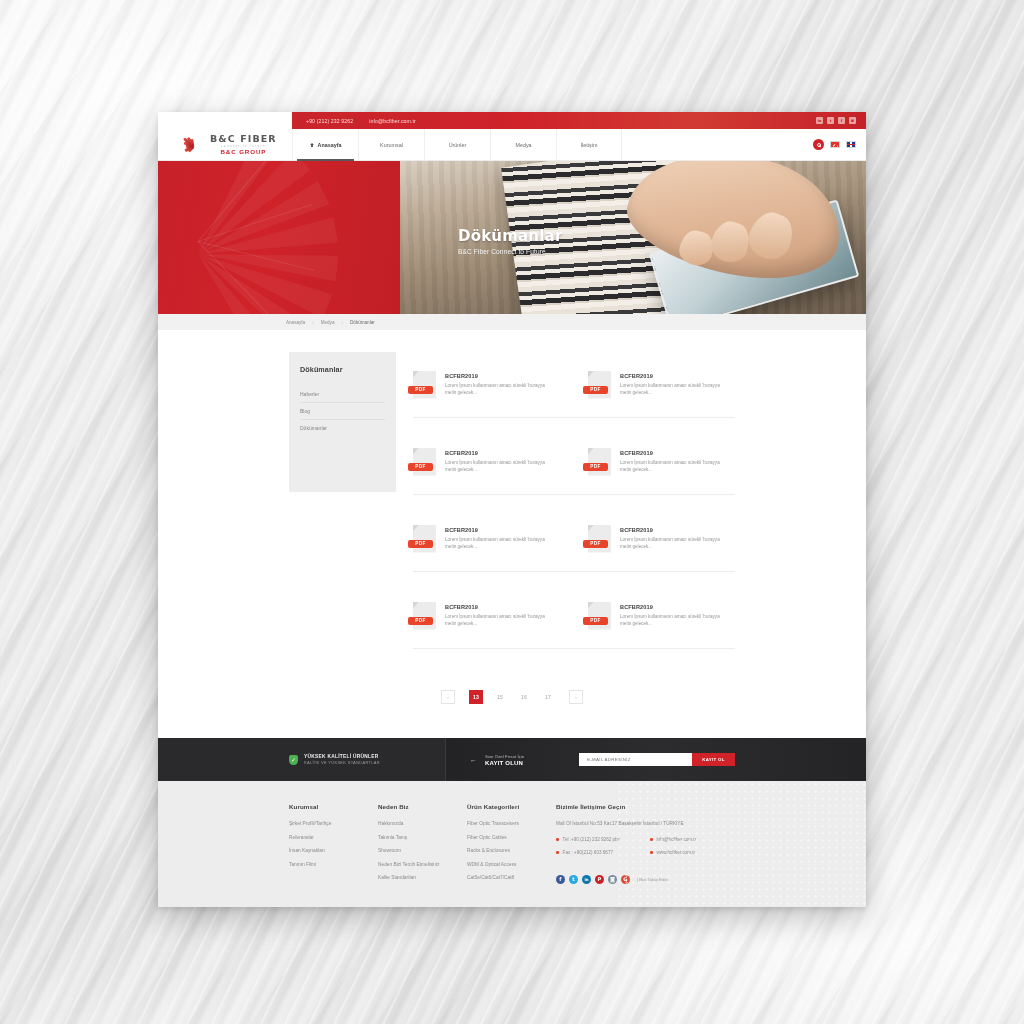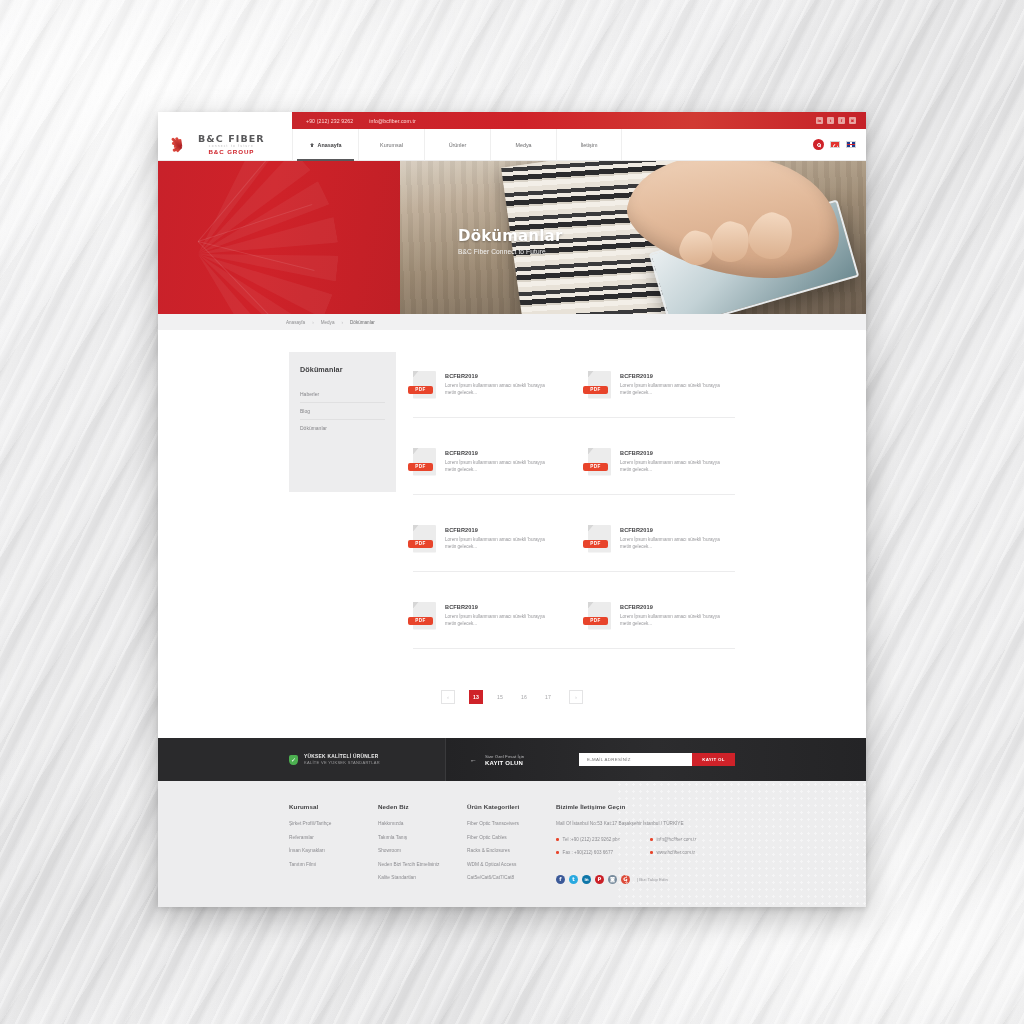--- a/index.html
+++ b/index.html
@@ -53,21 +53,21 @@
   .topbar-social { margin-left:auto; display:flex; gap:4px; align-items:center; }
   .tsoc {
     width:7px; height:7px; border-radius:1px;
     background:#e8a4a1; color:#cf2229;
     font-size:4.6px; line-height:7px; text-align:center;
     font-family:"Liberation Serif", serif; font-weight:bold;
   }
 
   
   .header { height: 32px; background:#fff; display:flex; align-items:center; border-bottom:1px solid #ececec; }
-  .logo-wrap { width:134px; display:flex; align-items:center; padding-left:10px; gap:4px; }
+  .logo-wrap { width:134px; display:flex; align-items:center; padding-left:22px; gap:4px; }
   .logo-mark { width:26px; height:24px; position:relative; }
   .logo-mark span {
     position:absolute; left:50%; top:50%; width:13px; height:3.4px;
     background: linear-gradient(90deg,#a81d22,#e04a3f);
     transform-origin: 0 50%;
     border-radius: 0 2px 2px 0;
   }
   .logo-text .l1 {
     font-size:9.5px; font-weight:bold; color:#58585a; letter-spacing:1.1px;
     font-family:"DejaVu Sans", sans-serif; line-height:10px;

